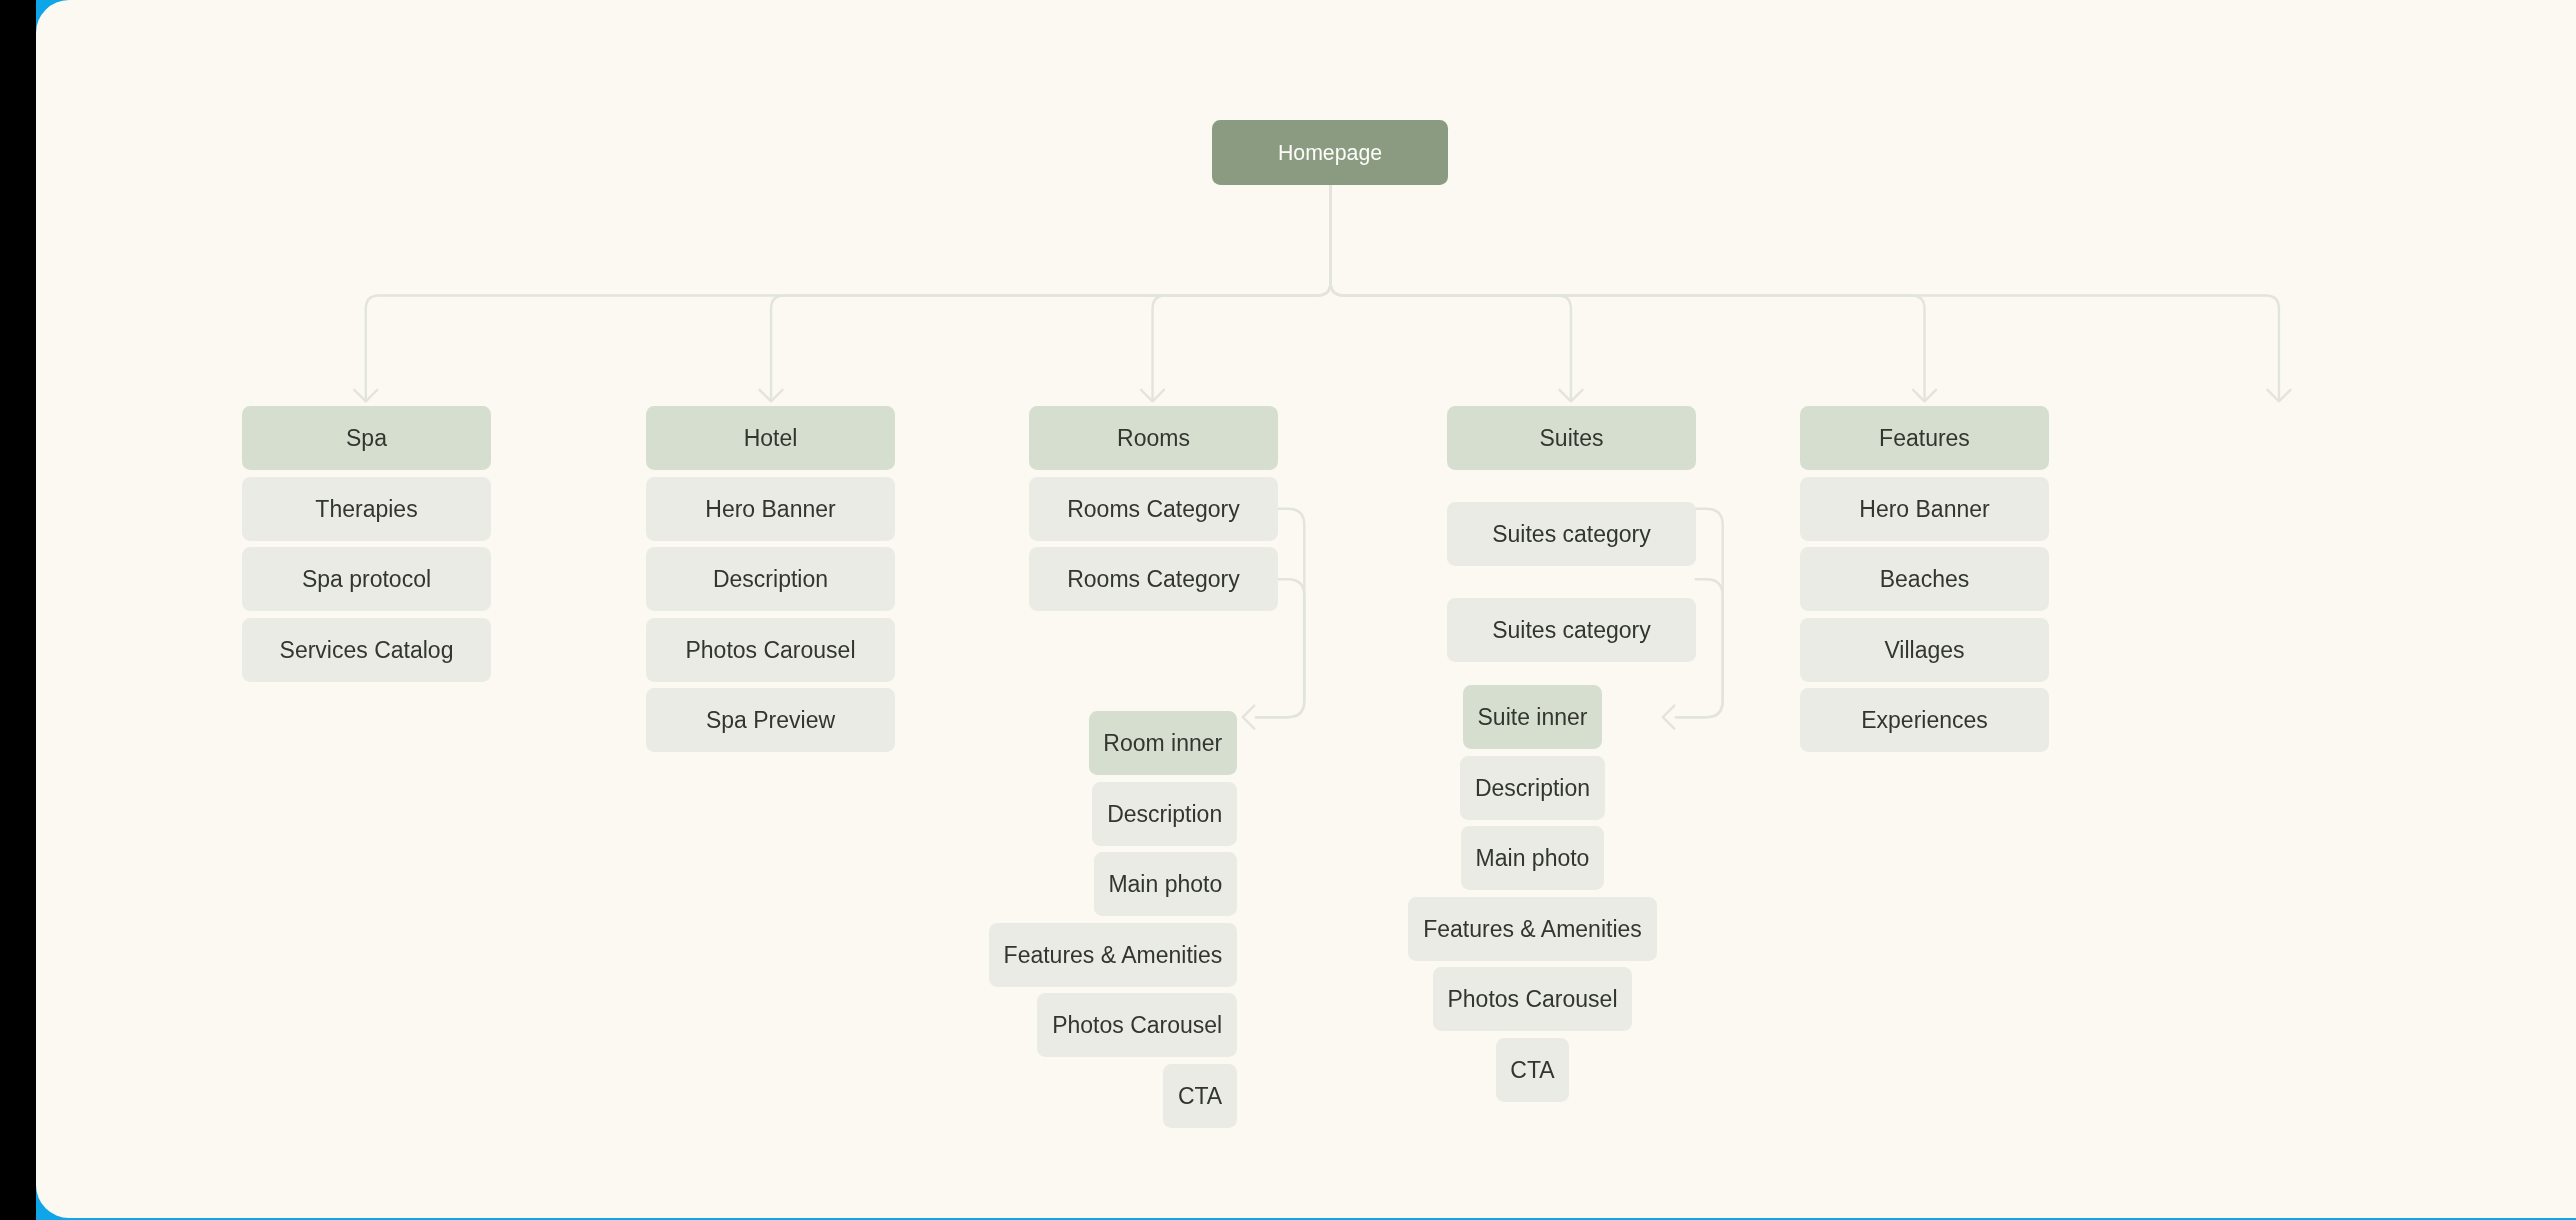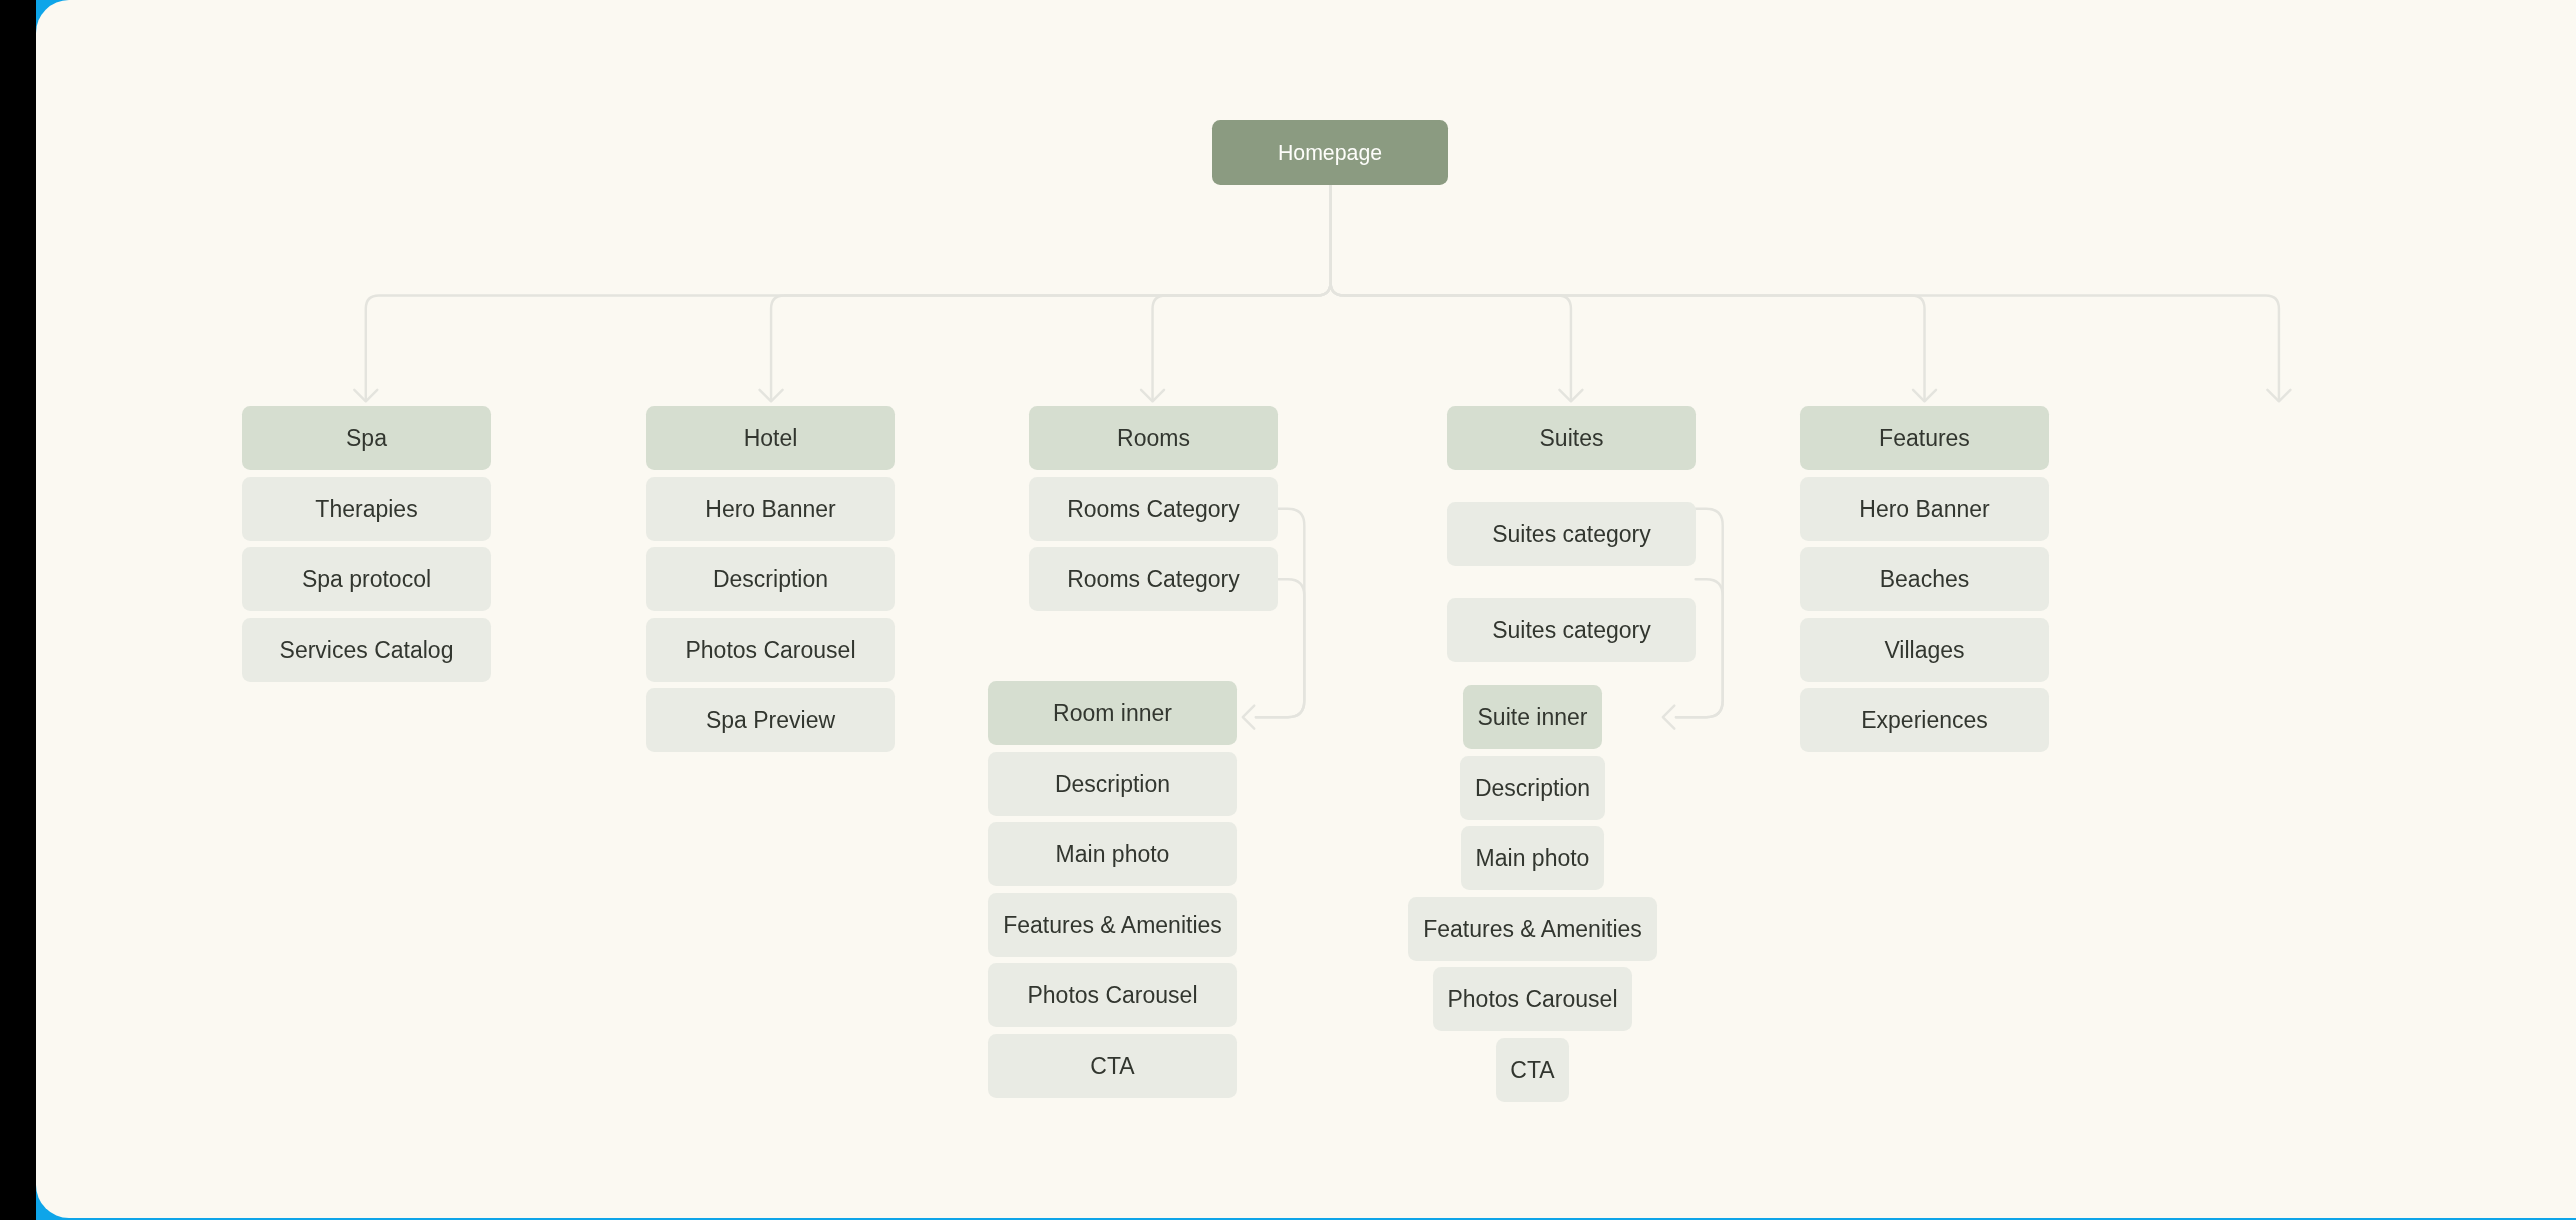--- a/index.html
+++ b/index.html
@@ -32,21 +32,21 @@
     color:var(--text,#32362F); font-size:23px; line-height:28px;
   }
   .box.header { background:var(--header-bg,#D6DED0); }
   
   .col-spa      { left:206px;  top:406px; }
   .col-hotel    { left:610px;  top:406px; }
   .col-rooms    { left:993px; top:406px; }
   .col-suites   { left:1411px; top:406px;gap:32px; }
   .col-location { left:1764px; top:406px; }
   .col-contact  { left:2118px; top:406px; }
-  .col-room-inner  { left:952px; top:681px; }
+  .col-room-inner  { left:952px; top:711px;align-items:flex-end; }
   .col-suite-inner { left:1372px; top:685px;align-items:center; }
 </style>
 </head>
 <body>
 
 <div class="canvas" style="--homepage-bg: #8B9B81; --header-bg: #D6DED0; --item-bg: #E9EBE4; --connector: #E4E4DE; --panel-bg: #FBF9F2; --text: #32362F;">
   <div class="panel"></div>
 
   <svg class="connectors" width="2576" height="1221" viewBox="0 0 3140 1488">
 

